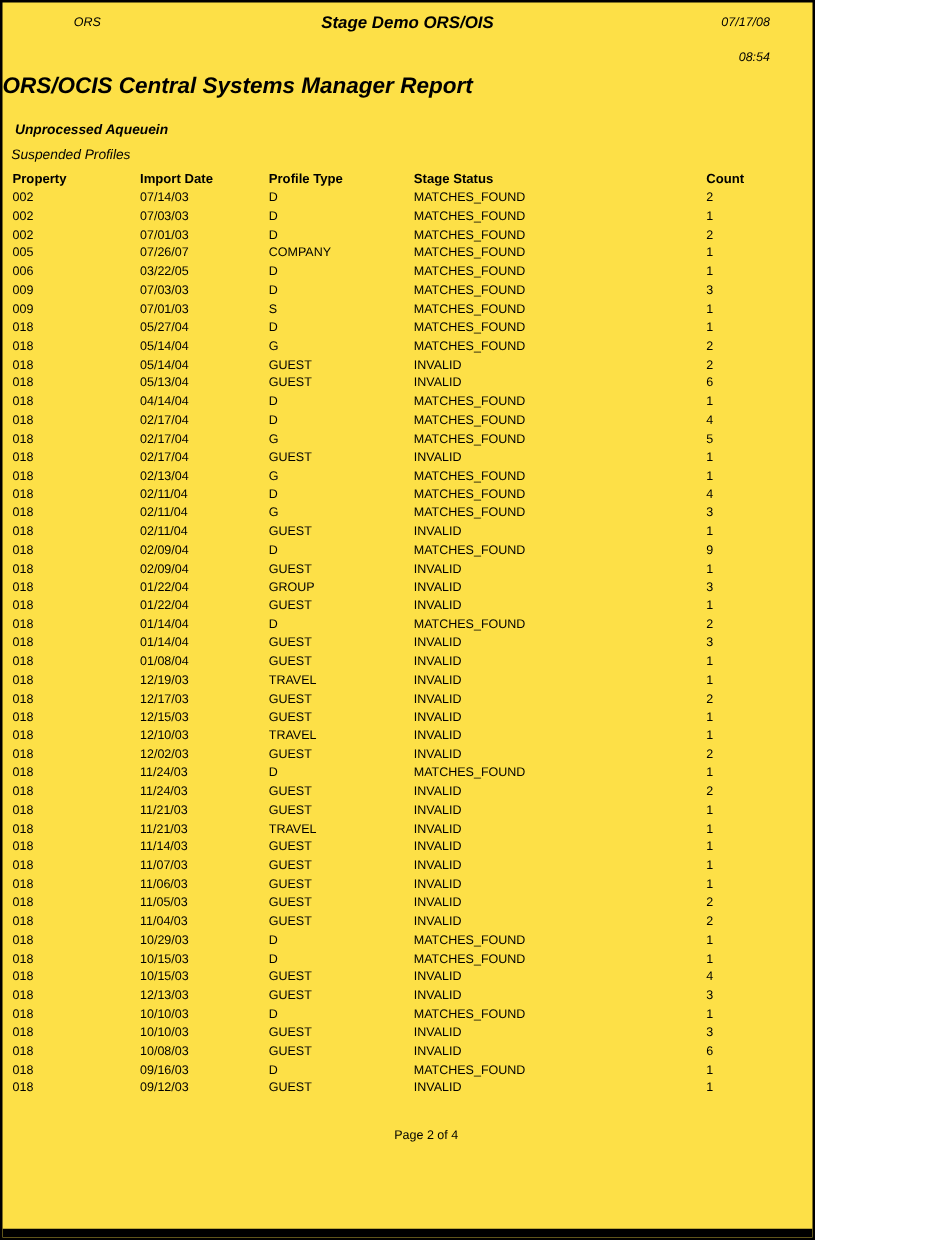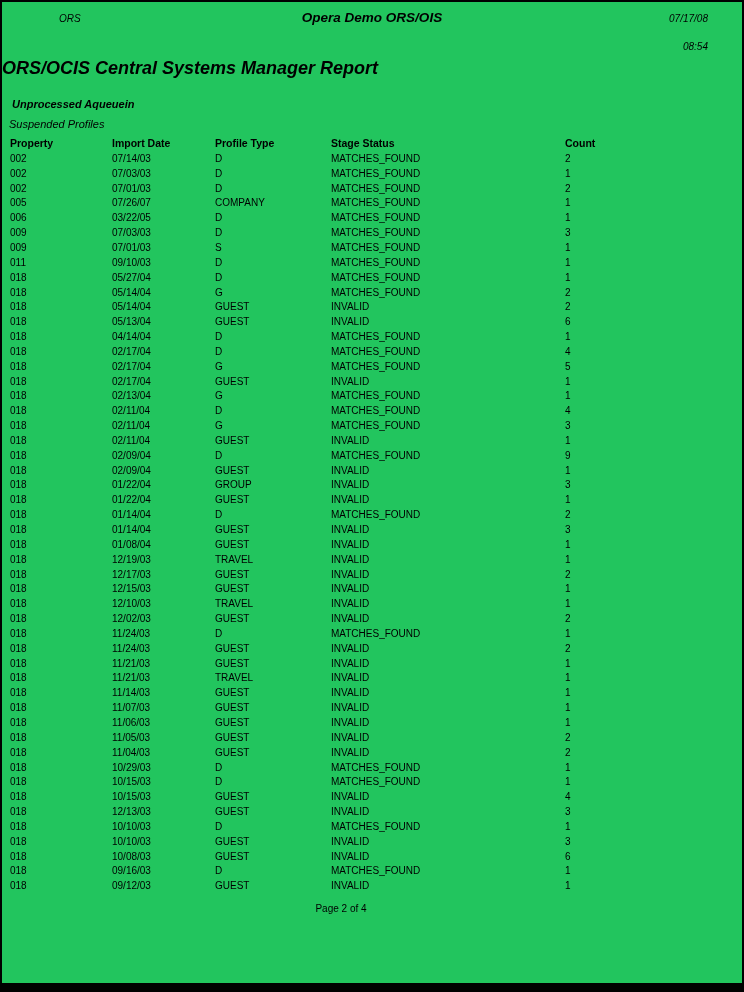--- a/index.html
+++ b/index.html
@@ -2,24 +2,24 @@
 <html><head>
 <meta charset="utf-8">
 <style>
   html, body {
     margin: 0;
     padding: 0;
     background: #ffffff;
   }
   .page {
     position: relative;
-    width: 744px;
+    width: 652px;
     height: 992px;
     box-sizing: border-box;
-    background: #22c55e;
+    background: #fde047;
     border: 2px solid #000000;
     font-family: "Liberation Sans", sans-serif;
     color: #000000;
     overflow: hidden;
   }
   .sys-label {
     position: absolute;
     left: 57px;
     top: 11px;
     font-size: 10px;
@@ -120,21 +120,21 @@
     height: 7px;
     background: #000000;
   }
 </style>
 </head>
 <body>
 
 <div class="page">
 
   <span class="sys-label">ORS</span>
-  <div class="hdr-title">Opera Demo ORS/OIS</div>
+  <div class="hdr-title">Stage Demo ORS/OIS</div>
   <span class="hdr-date">07/17/08</span>
   <span class="hdr-time">08:54</span>
 
   <div class="report-title">ORS/OCIS Central Systems Manager Report</div>
 
   <div class="section-1">Unprocessed Aqueuein</div>
   <div class="section-2">Suspended Profiles</div>
 
   <table class="rpt">
     <colgroup>
@@ -197,27 +197,20 @@
           <td>3</td>
         </tr>
         <tr>
           <td>009</td>
           <td>07/01/03</td>
           <td>S</td>
           <td>MATCHES_FOUND</td>
           <td>1</td>
         </tr>
         <tr>
-          <td>011</td>
-          <td>09/10/03</td>
-          <td>D</td>
-          <td>MATCHES_FOUND</td>
-          <td>1</td>
-        </tr>
-        <tr>
           <td>018</td>
           <td>05/27/04</td>
           <td>D</td>
           <td>MATCHES_FOUND</td>
           <td>1</td>
         </tr>
         <tr>
           <td>018</td>
           <td>05/14/04</td>
           <td>G</td>

